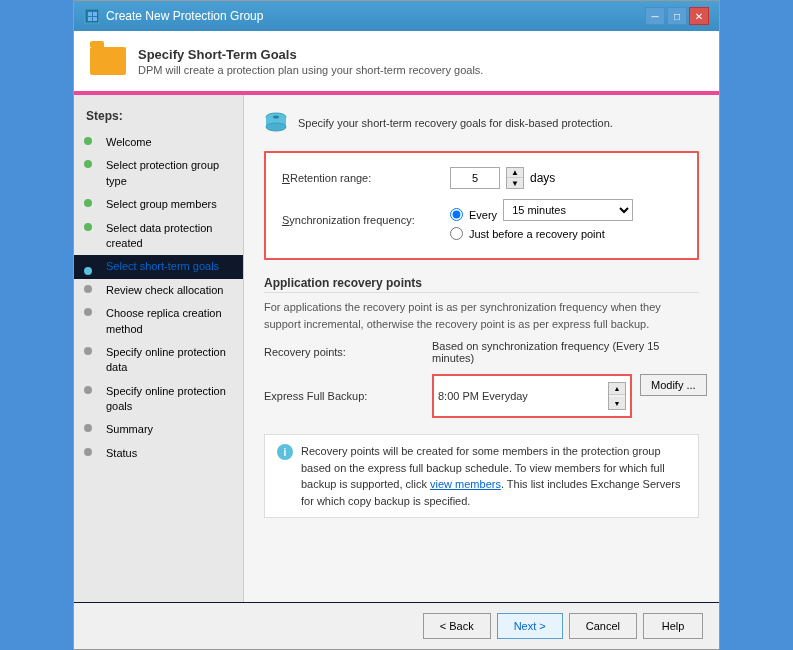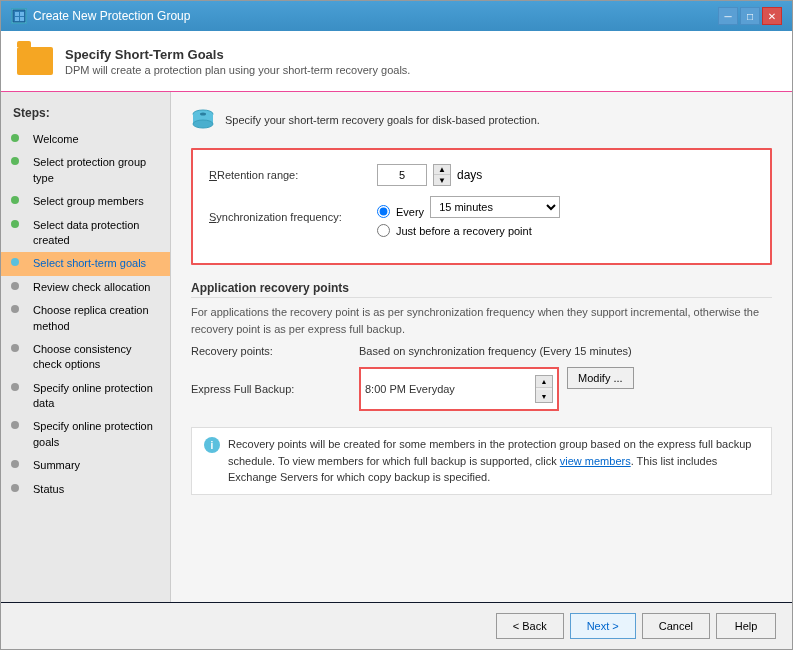--- a/index.html
+++ b/index.html
@@ -1,19 +1,19 @@
 <!DOCTYPE html>
 <html><head>
   <meta charset="utf-8">
   <style>
     * { box-sizing: border-box; margin: 0; padding: 0; }
     body { font-family: 'Segoe UI', Tahoma, sans-serif; font-size: 12px; background: #4a90d9; display: flex; justify-content: center; align-items: center; height: 100vh; }
     
     .window {
-      width: 793px;
+      width: 647px;
       height: 650px;
       background: #f0f0f0;
       border: 1px solid #999;
       display: flex;
       flex-direction: column;
     }
     
     .title-bar {
       background: linear-gradient(to bottom, #4a9fd5, #3a8ec4);
       color: white;
@@ -65,21 +65,21 @@
     }
     
     .title-btn.minimize, .title-btn.maximize {
       background: #5a9fd4;
       border-color: #4a8ec4;
     }
     
     .header-section {
       background: white;
       padding: 12px 16px;
-      border-bottom: 1px solid #ec4899;
+      border-bottom: 4px solid #ec4899;
       display: flex;
       align-items: center;
       gap: 12px;
     }
     
     .header-icon {
       width: 36px;
       height: 36px;
       position: relative;
     }
@@ -141,22 +141,23 @@
       padding: 4px 12px 4px 10px;
       font-size: 11px;
       cursor: pointer;
       display: flex;
       align-items: flex-start;
       gap: 14px;
       line-height: 1.4;
     }
     
     .sidebar-item.active {
-      background: #fdba74;
+      background: #0f172a;
       color: #0066cc;
+      align-items: flex-end;
     }
     
     .dot {
       width: 8px;
       height: 8px;
       border-radius: 50%;
       margin-top: 2px;
       flex-shrink: 0;
     }
     
@@ -197,21 +198,21 @@
       border-radius: 1px;
     }
     
     .form-row {
       display: flex;
       align-items: center;
       margin-bottom: 10px;
       gap: 8px;
     }
     
-    .form-row:last-child { margin-bottom: 12px; }
+    .form-row:last-child { margin-bottom: 4px; }
     
     .form-label {
       min-width: 160px;
       font-size: 11px;
       color: #333;
     }
     
     .form-label .underline {
       text-decoration: underline;
     }
@@ -492,24 +493,20 @@
         <div class="dot blue"></div>
         <span>Select short-term goals</span>
       </div>
       <div class="sidebar-item">
         <div class="dot gray"></div>
         <span>Review check allocation</span>
       </div>
       <div class="sidebar-item">
         <div class="dot gray"></div>
         <span>Choose replica creation method</span>
-      </div>
-      <div class="sidebar-item">
-        <div class="dot gray"></div>
-        <span>Choose consistency check options</span>
       </div>
       <div class="sidebar-item">
         <div class="dot gray"></div>
         <span>Specify online protection data</span>
       </div>
       <div class="sidebar-item">
         <div class="dot gray"></div>
         <span>Specify online protection goals</span>
       </div>
       <div class="sidebar-item">

